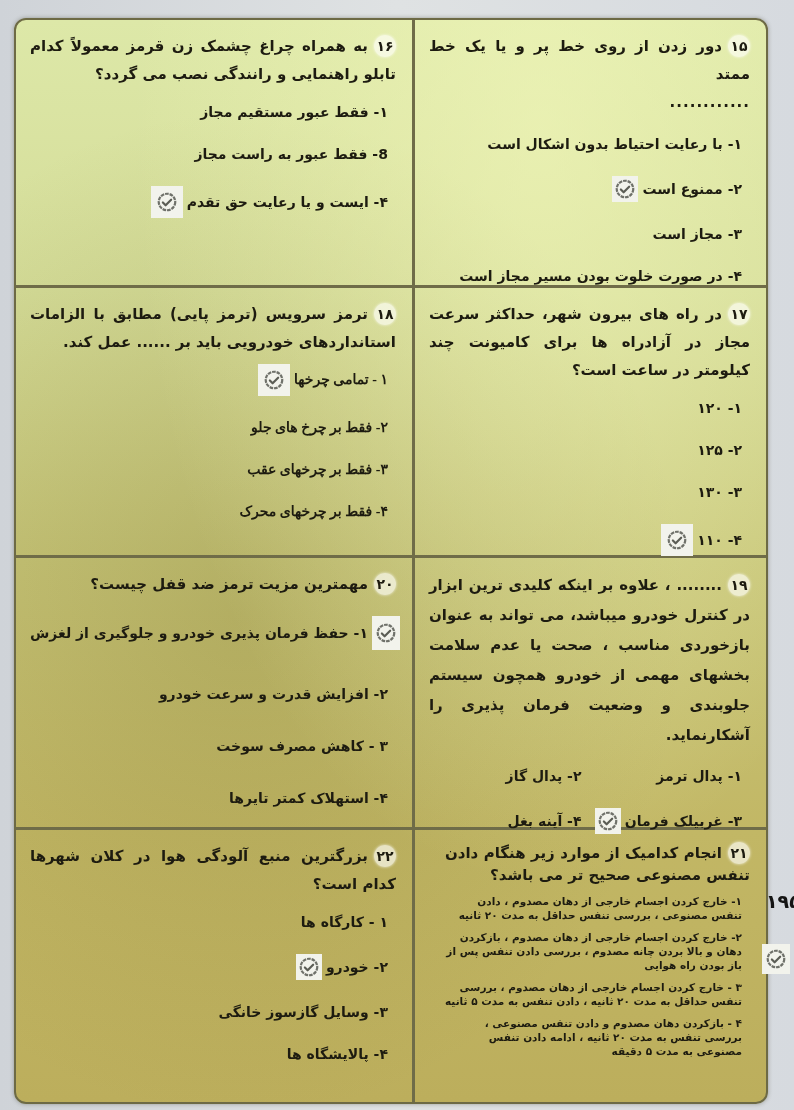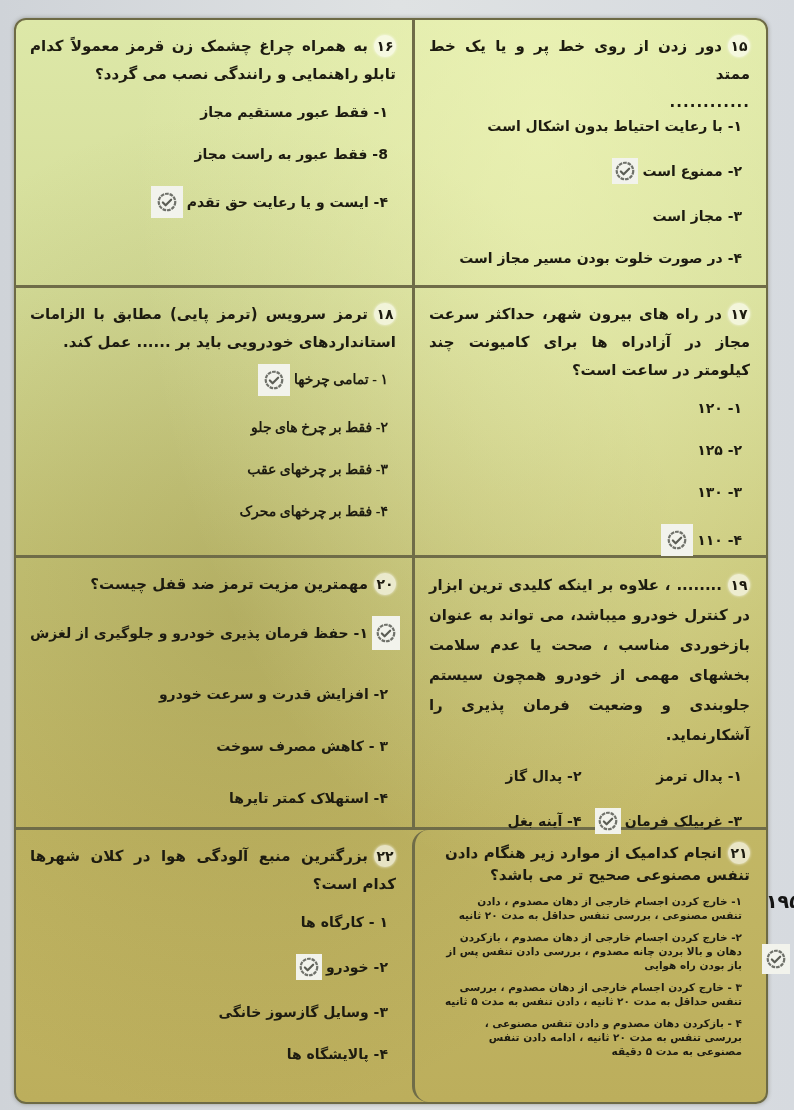--- a/index.html
+++ b/index.html
@@ -28,21 +28,21 @@
   }
   .cell {
     position: relative;
     border-bottom: 3px solid #6f6c48;
     padding: 12px 16px 8px 14px;
     direction: rtl;
     color: #1d1b10;
     box-sizing: border-box;
   }
   .cell.right { border-left: 3px solid #6f6c48; }
-  .cell.last { border-bottom: none; border-radius: 16px; }
+  .cell.last { border-bottom: none; }
   .q {
     font-weight: bold; font-size: 15px; line-height: 28px;
     text-align: justify;
   }
   .qnum {
     display: inline-block; min-width: 22px; height: 22px; line-height: 22px;
     border-radius: 50%; text-align: center; margin-left: 6px;
     background: rgba(255,255,250,0.65); font-size: 14px;
     box-shadow: 0 0 3px rgba(255,255,255,0.8);
   }
@@ -76,21 +76,21 @@
 <body>
 
 <div class="sheet">
   <div class="grid">
 
     <div class="cell right" style="grid-column:2;grid-row:1;">
       <div class="q">
         <span class="qnum">۱۵</span><span>دور زدن از روی خط پر و یا یک خط ممتد</span>
         <div class="dots">............</div>
       </div>
-      <div class="opts" style="margin-top:0;text-align:center;">
+      <div class="opts" style="margin-top:18px;text-align:center;">
         <div class="opt">
             <span class="txt">۱- با رعایت احتیاط بدون اشکال است</span>
           </div>
         <div class="opt">
             <span class="txt">۲- ممنوع است</span>
           <span class="check">
               <svg viewBox="0 0 24 24">
                 <circle cx="12" cy="12" r="9" fill="none" stroke="#6f716a" stroke-width="2.4" stroke-dasharray="4 1"></circle>
                 <path d="M7.5 12.5l3 3 6-6" fill="none" stroke="#5b5d55" stroke-width="2.4" stroke-linecap="round" stroke-linejoin="round"></path>
               </svg>

